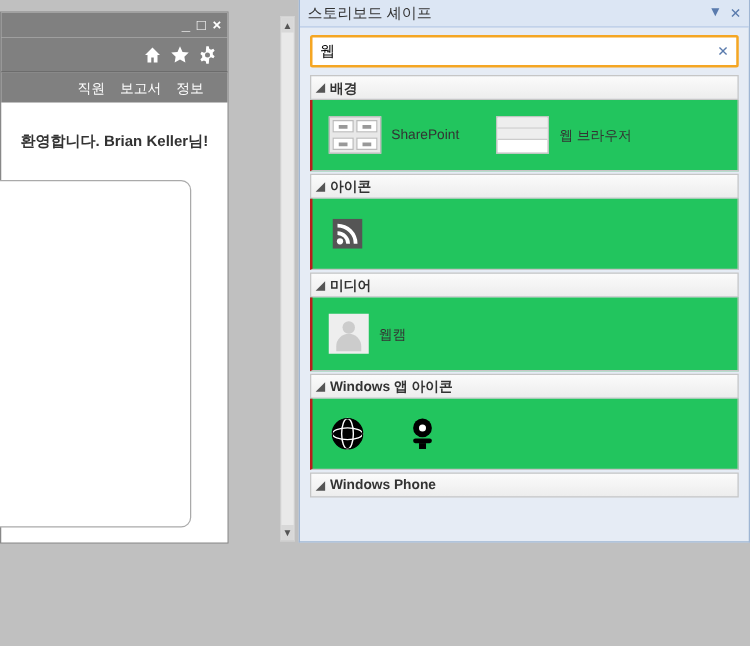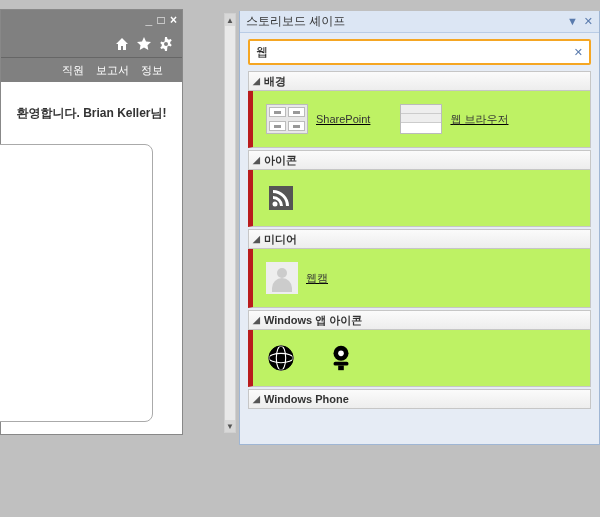--- a/index.html
+++ b/index.html
@@ -82,21 +82,21 @@
     height: 420px;
     background: #e9e9e9;
     border: 1px solid #d0d0d0;
   }
   .scroll-strip .arrow { height:12px; background:#d8d8d8; display:flex; align-items:center; justify-content:center; font-size:8px; color:#555;}
   .scroll-strip .track { height: calc(100% - 24px); }
   
   .panel {
     position: absolute;
     left: 239px;
-    top: 11px;
+    top: 0;
     width: 361px;
     height: 434px;
     background: #e6ecf5;
     border-left: 1px solid #9fb6d4;
     border-right: 1px solid #9fb6d4;
     border-bottom: 1px solid #9fb6d4;
   }
   .panel-title {
     height: 22px;
     background: #dce6f4;
@@ -146,29 +146,28 @@
     align-items: center;
     padding: 0 4px;
     font-size: 11px;
     font-weight: bold;
     color: #333;
     gap: 4px;
     cursor: pointer;
   }
   .cat-header .tri { font-size:9px; color:#555; }
   .cat-body {
-    background: #bef264;
-    border-left: 5px solid #b91c1c;
+    background: #22c55e;
+    border-left: 2px solid #b91c1c;
     border-right: 1px solid #c6c6c6;
     border-bottom: 1px solid #c6c6c6;
     padding: 8px;
     display: flex;
     flex-wrap: wrap;
     gap: 14px 20px;
-    text-decoration: underline;
   }
   .shape {
     display: flex;
     align-items: center;
     gap: 8px;
     font-size: 11px;
     color: #333;
     cursor: pointer;
     padding: 4px;
     border: 1px solid transparent;

